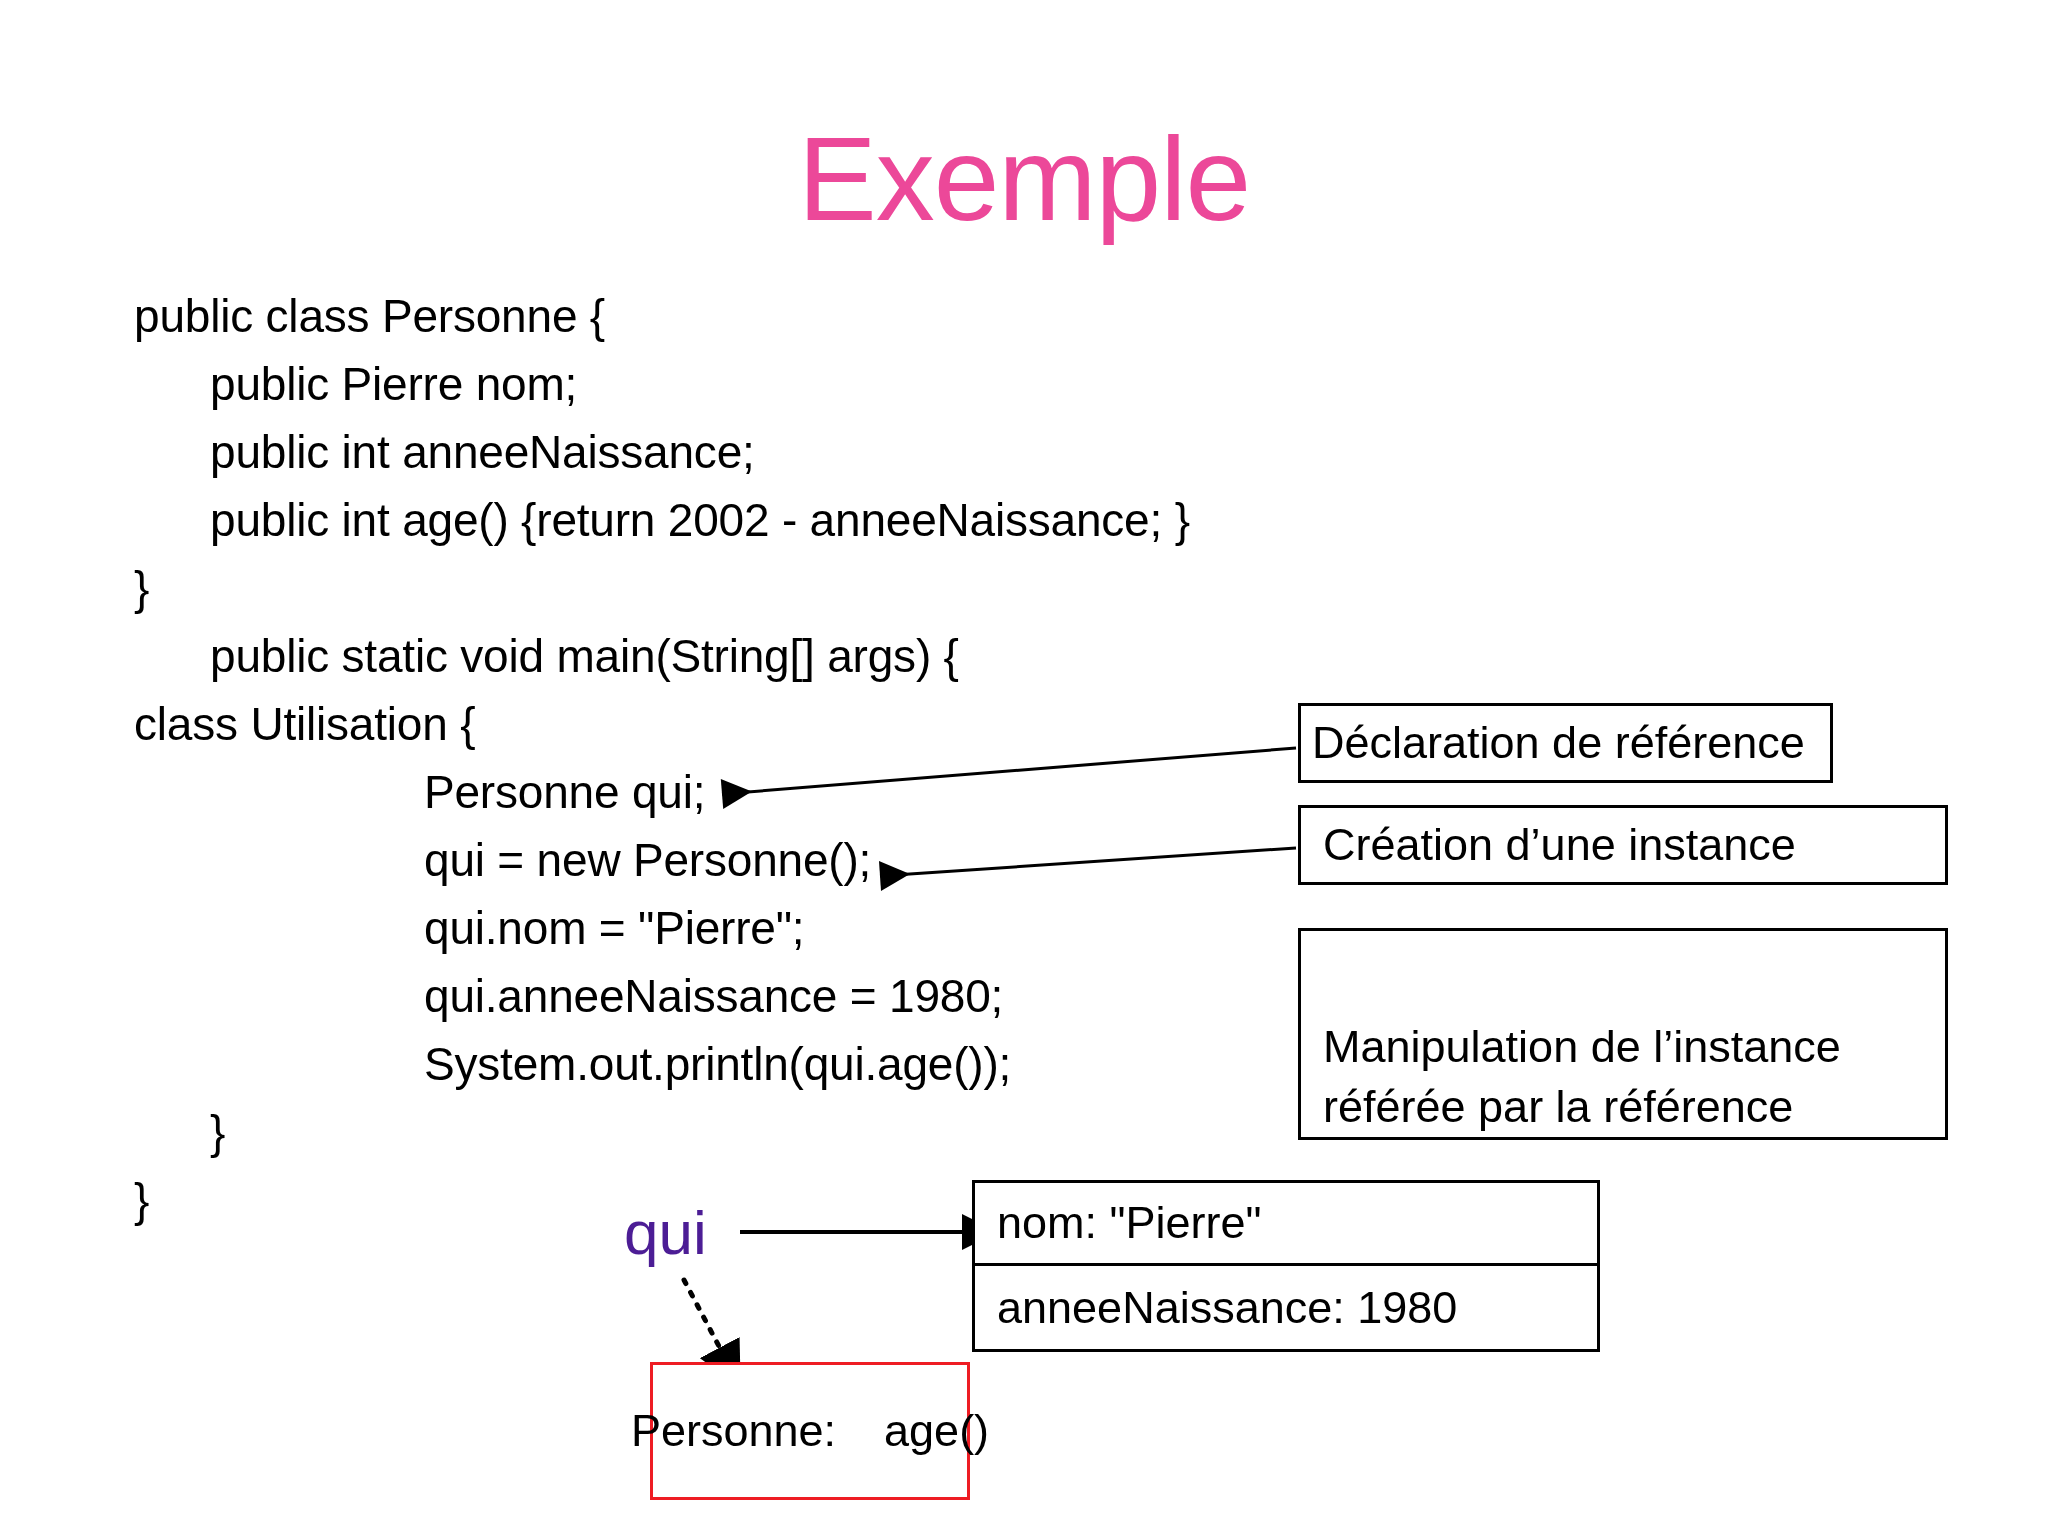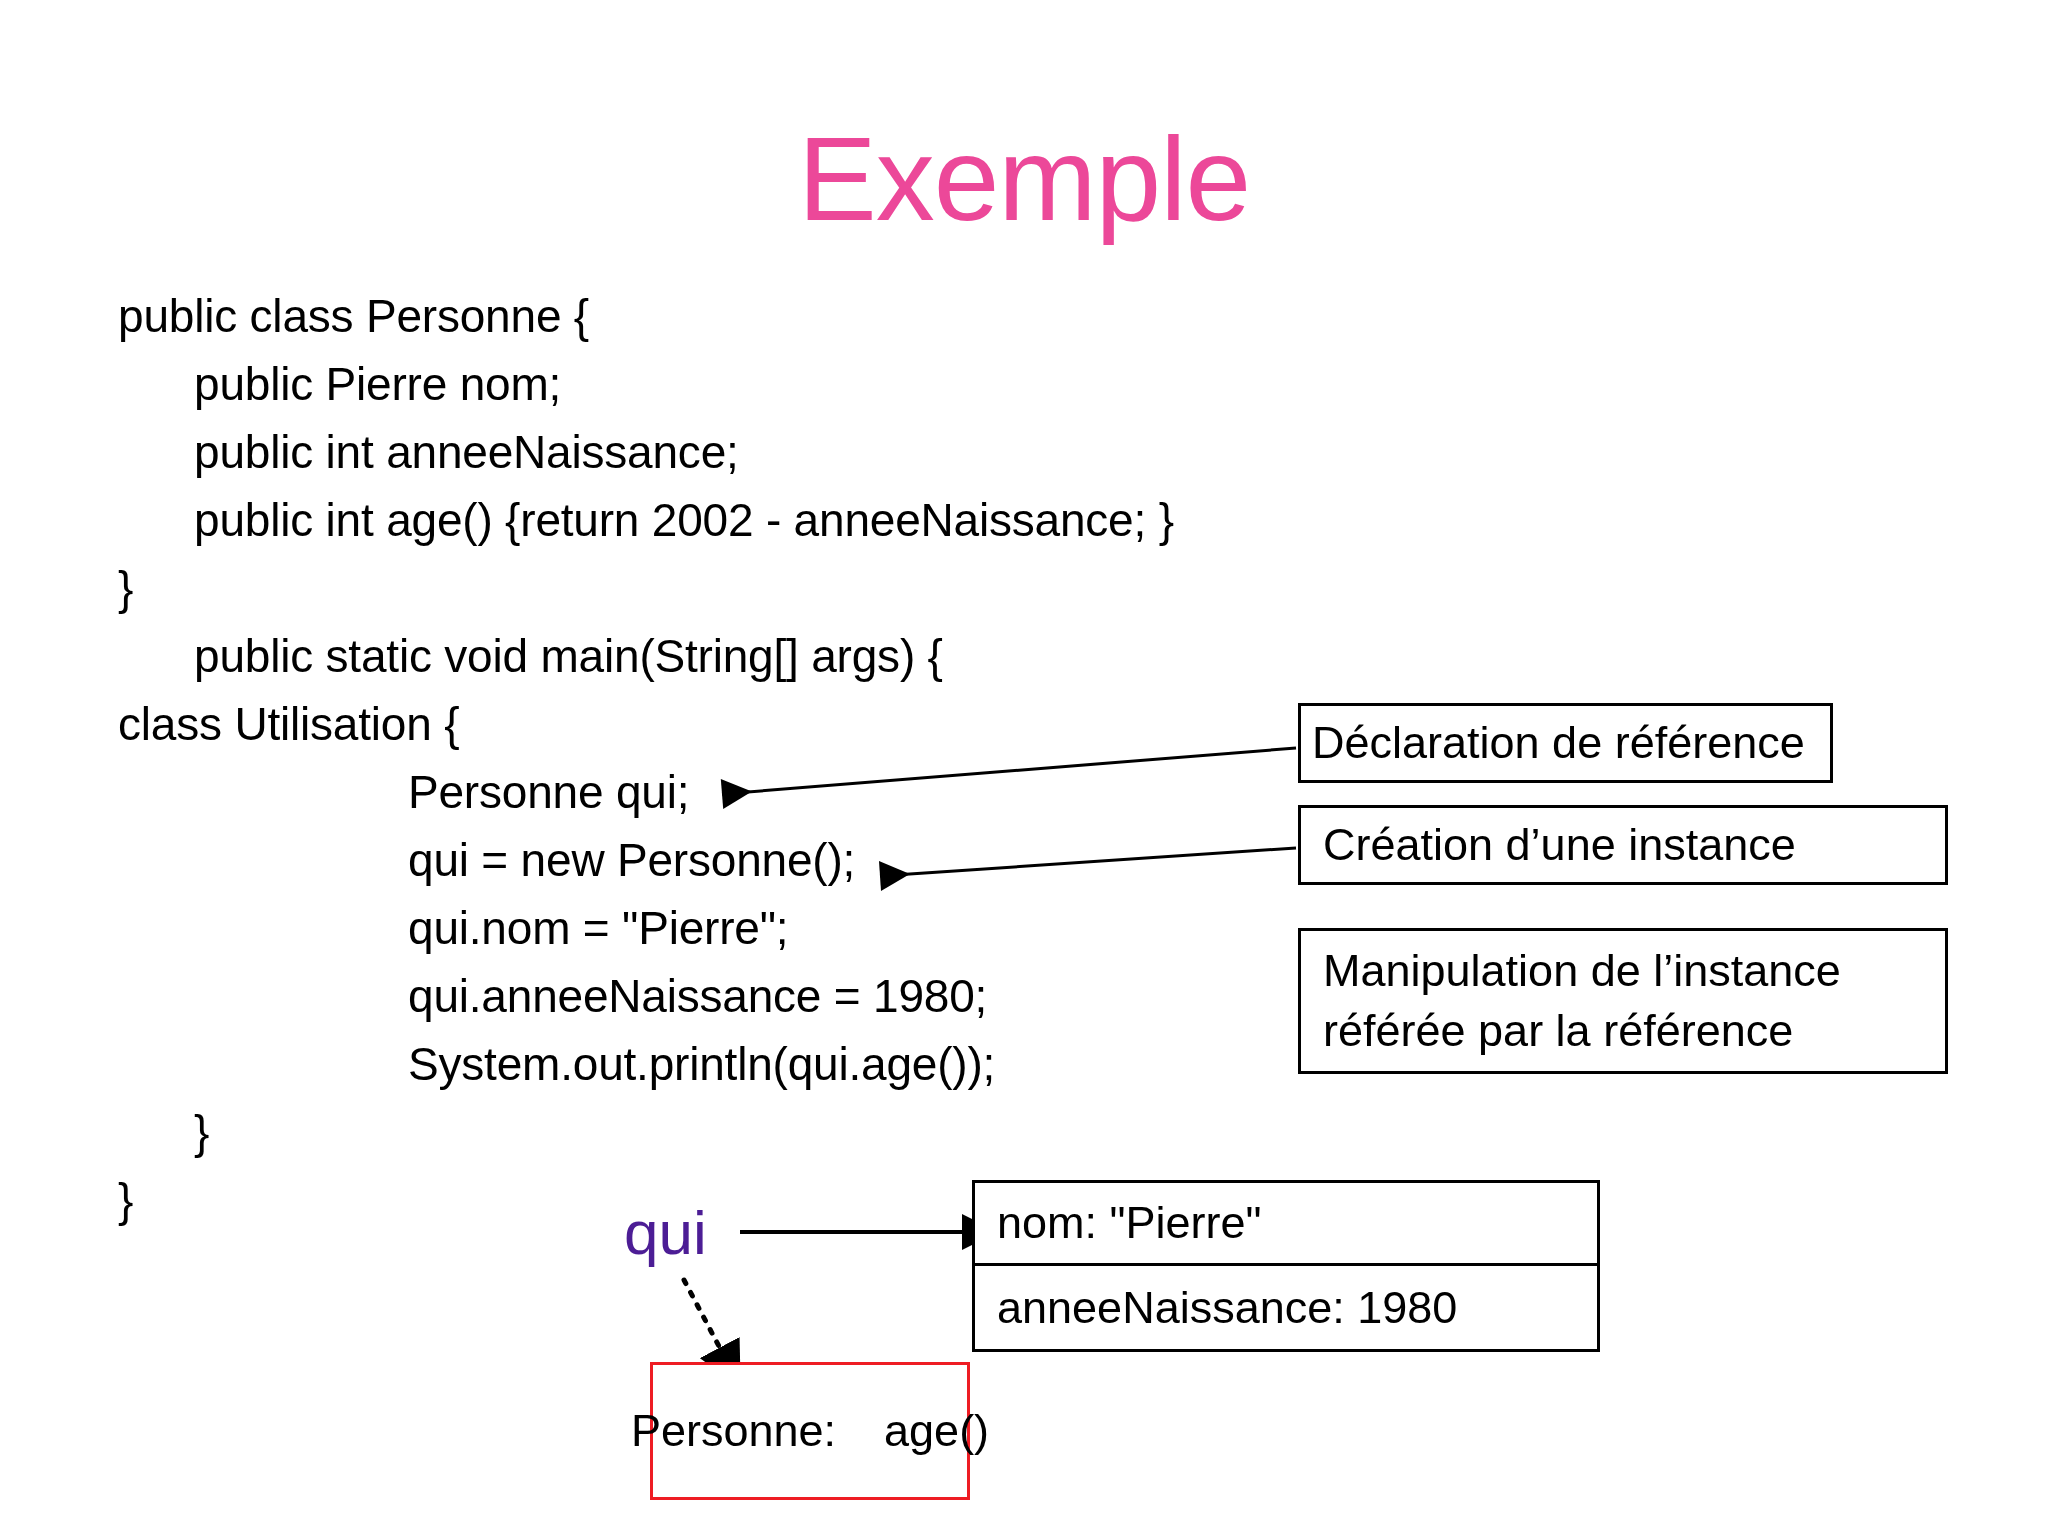--- a/index.html
+++ b/index.html
@@ -40,20 +40,21 @@
     top: 282px;
     width: 1200px;
   }
   .code-line {
     font-size: 46px;
     line-height: 68px;
     height: 68px;
     white-space: pre;
     color: #000000;
     letter-spacing: -0.2px;
+    margin-left: 16px;
   }
   .indent-0 { padding-left: 0px; }
   .indent-1 { padding-left: 76px; }
   .indent-2 { padding-left: 290px; }
 
   
   .callout {
     position: absolute;
     box-sizing: border-box;
     border: 3px solid #000000;
@@ -63,21 +64,21 @@
     color: #000000;
     padding-left: 22px;
     padding-right: 10px;
     display: flex;
     flex-direction: column;
     justify-content: center;
     white-space: pre;
   }
   #callout-1 { left: 1298px; top: 703px;  width: 535px; height: 80px; padding-left: 11px; }
   #callout-2 { left: 1298px; top: 805px;  width: 650px; height: 80px; }
-  #callout-3 { left: 1298px; top: 928px;  width: 650px; height: 146px; }
+  #callout-3 { left: 1298px; top: 928px;  width: 650px; height: 212px; justify-content: flex-end; }
 
   
   #overlay {
     position: absolute;
     left: 0; top: 0;
     width: 2048px;
     height: 1536px;
     pointer-events: none;
   }
 

